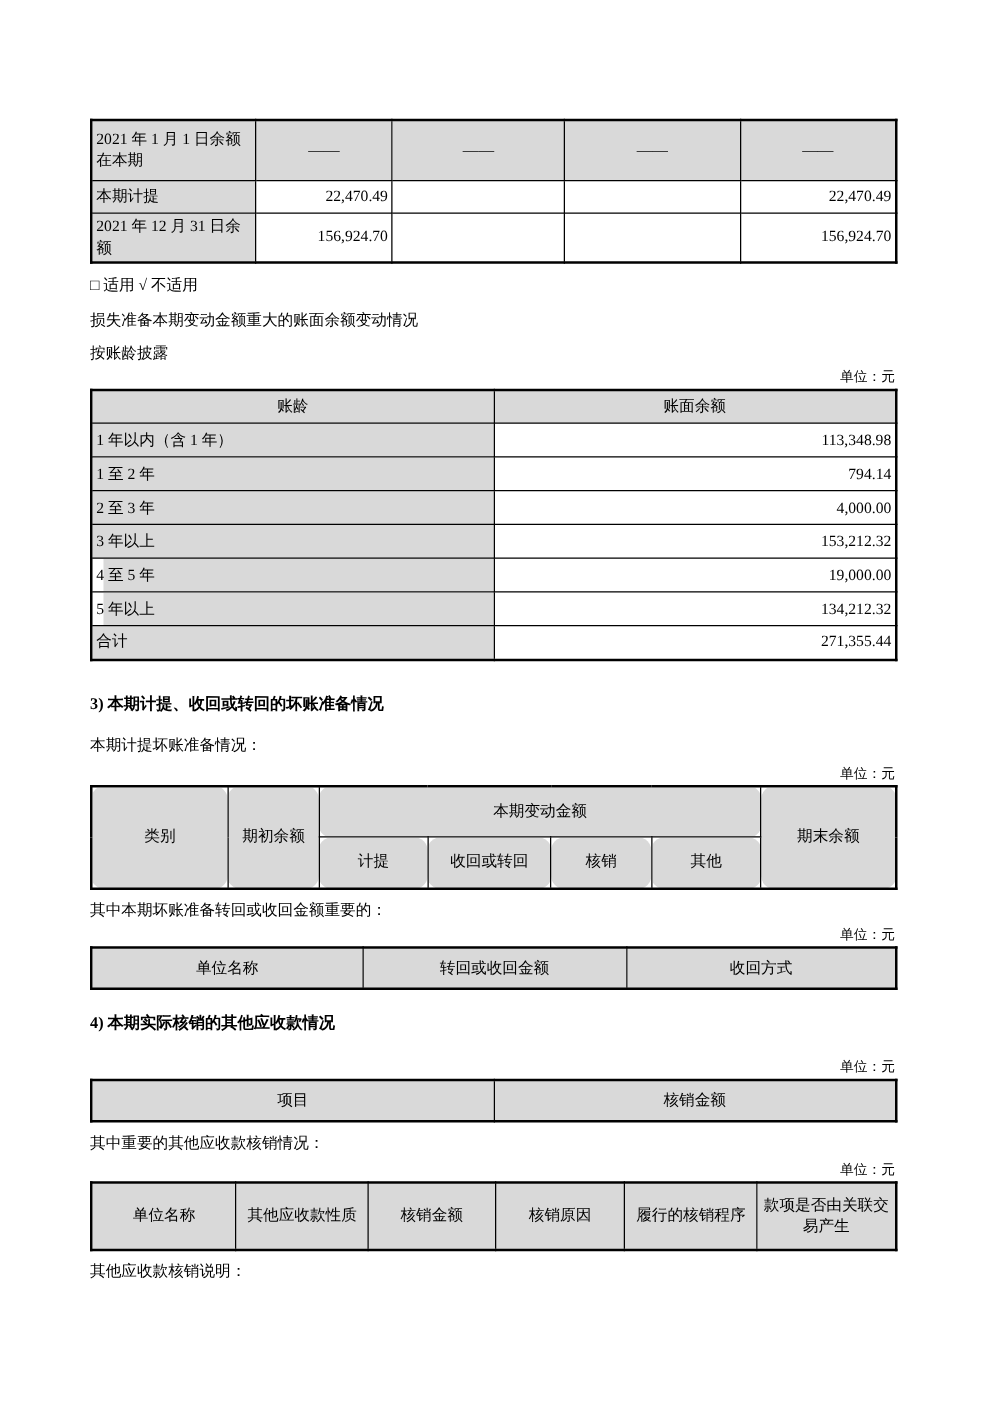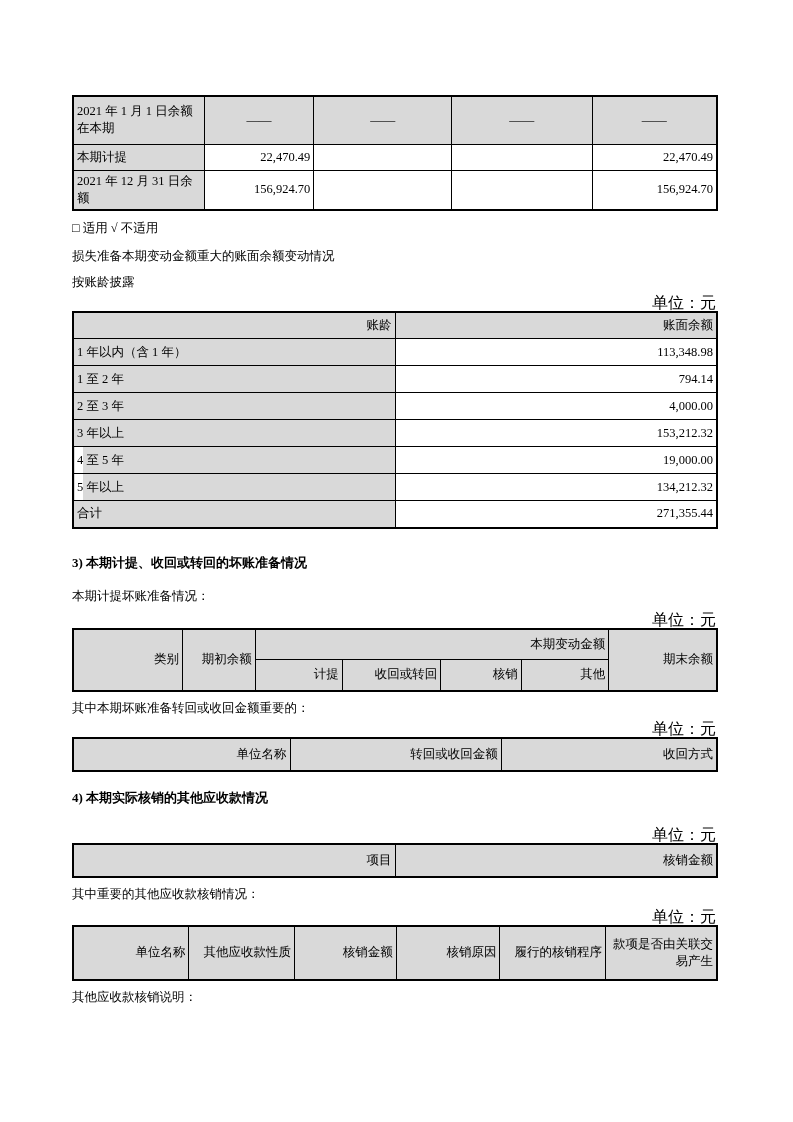--- a/index.html
+++ b/index.html
@@ -10,49 +10,49 @@
     color: #000; position: relative;
     padding: 95px 75px 0 72px;
     overflow: hidden;
   }
   .para { font-size: 12.5px; line-height: 17px; margin: 0; }
   .mt11 { margin-top: 11px; }
   .mt9  { margin-top: 9px; }
   .mt15 { margin-top: 15px; }
   .mt8  { margin-top: 8px; }
   .unit-line {
-    font-size: 16px; line-height: 17px; text-align: right;
+    font-size: 11px; line-height: 17px; text-align: right;
     margin: 0; padding-right: 2px;
   }
   .sec-heading {
     font-size: 13px; font-weight: bold; line-height: 20px; margin: 0;
   }
   table.tbl {
     width: 100%; border-collapse: collapse; table-layout: fixed;
     border: 2px solid #000; font-size: 12.5px;
   }
   table.tbl td {
     border: 1px solid #000; padding: 2px 3px; line-height: 17px;
     overflow: hidden; vertical-align: middle;
   }
   td.gray   { background: #d9d9d9; }
   td.lbl    { text-align: left;  padding-left: 4px; }
   td.num    { text-align: right; padding-right: 3px; background: #fff; }
-  td.ctr    { text-align: right; }
+  td.ctr    { text-align: center; }
   td.dash   { text-align: center; }
   td.sub-lbl {
     background: linear-gradient(90deg, #ffffff 0 9px, #d9d9d9 9px);
     padding-left: 18px;
     margin-left: 28px;
   }
   
   .t-carry tr.r-tall td { height: 48px; }
   .t-carry tr.r-std  td { height: 26px; }
   .t-aging tr td         { height: 27px; }
-  .t-prov  tr td         { height: 31px; }
+  .t-prov  tr td         { height: 41px; border-radius: 10px; }
   .t-single tr td        { height: 33px; }
   .t-detail tr td        { height: 54px; }
 </style>
 </head>
 <body>
 
 <div class="page">
 
   <table class="tbl t-carry">
     <colgroup>

